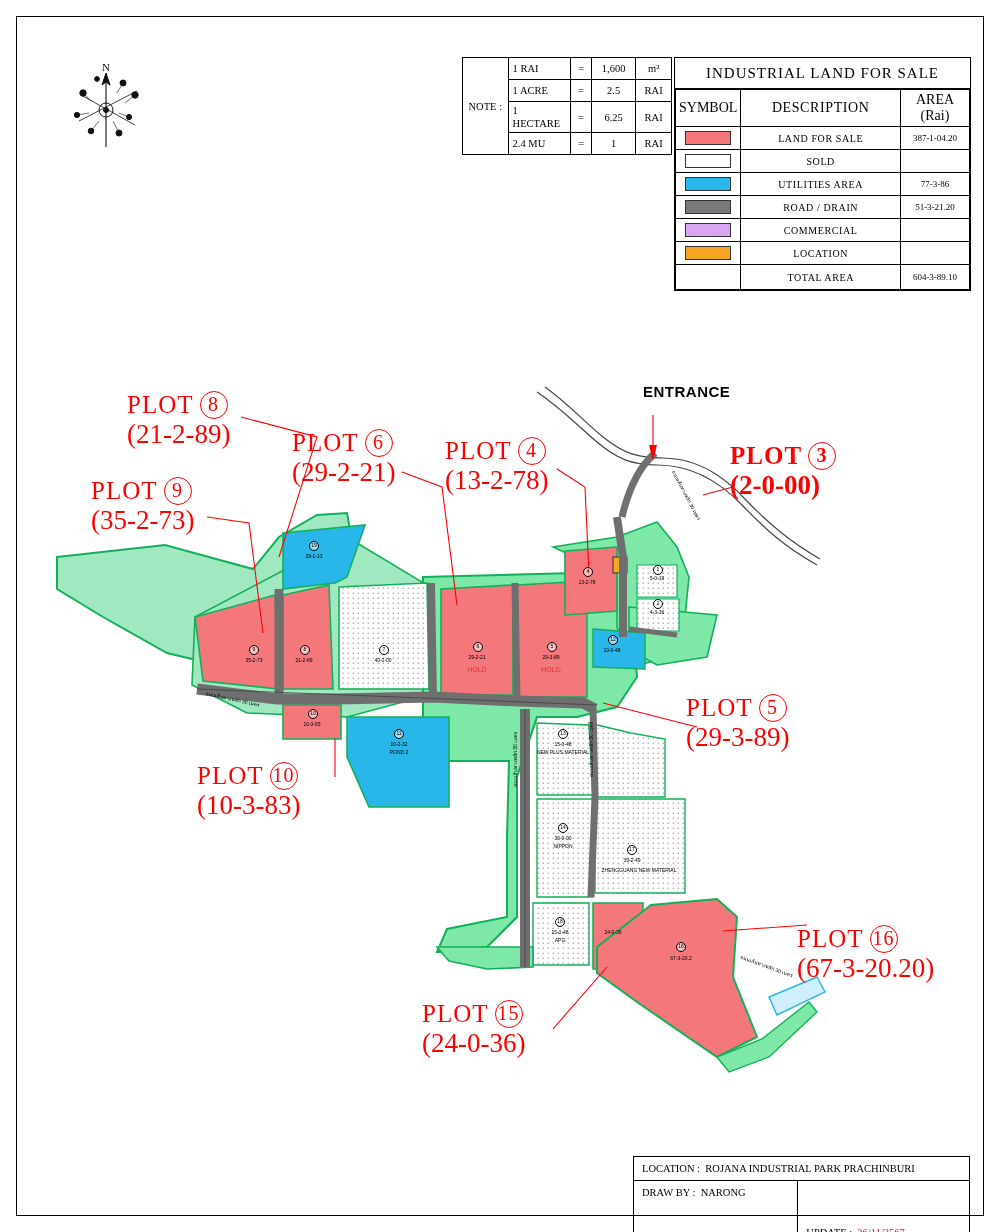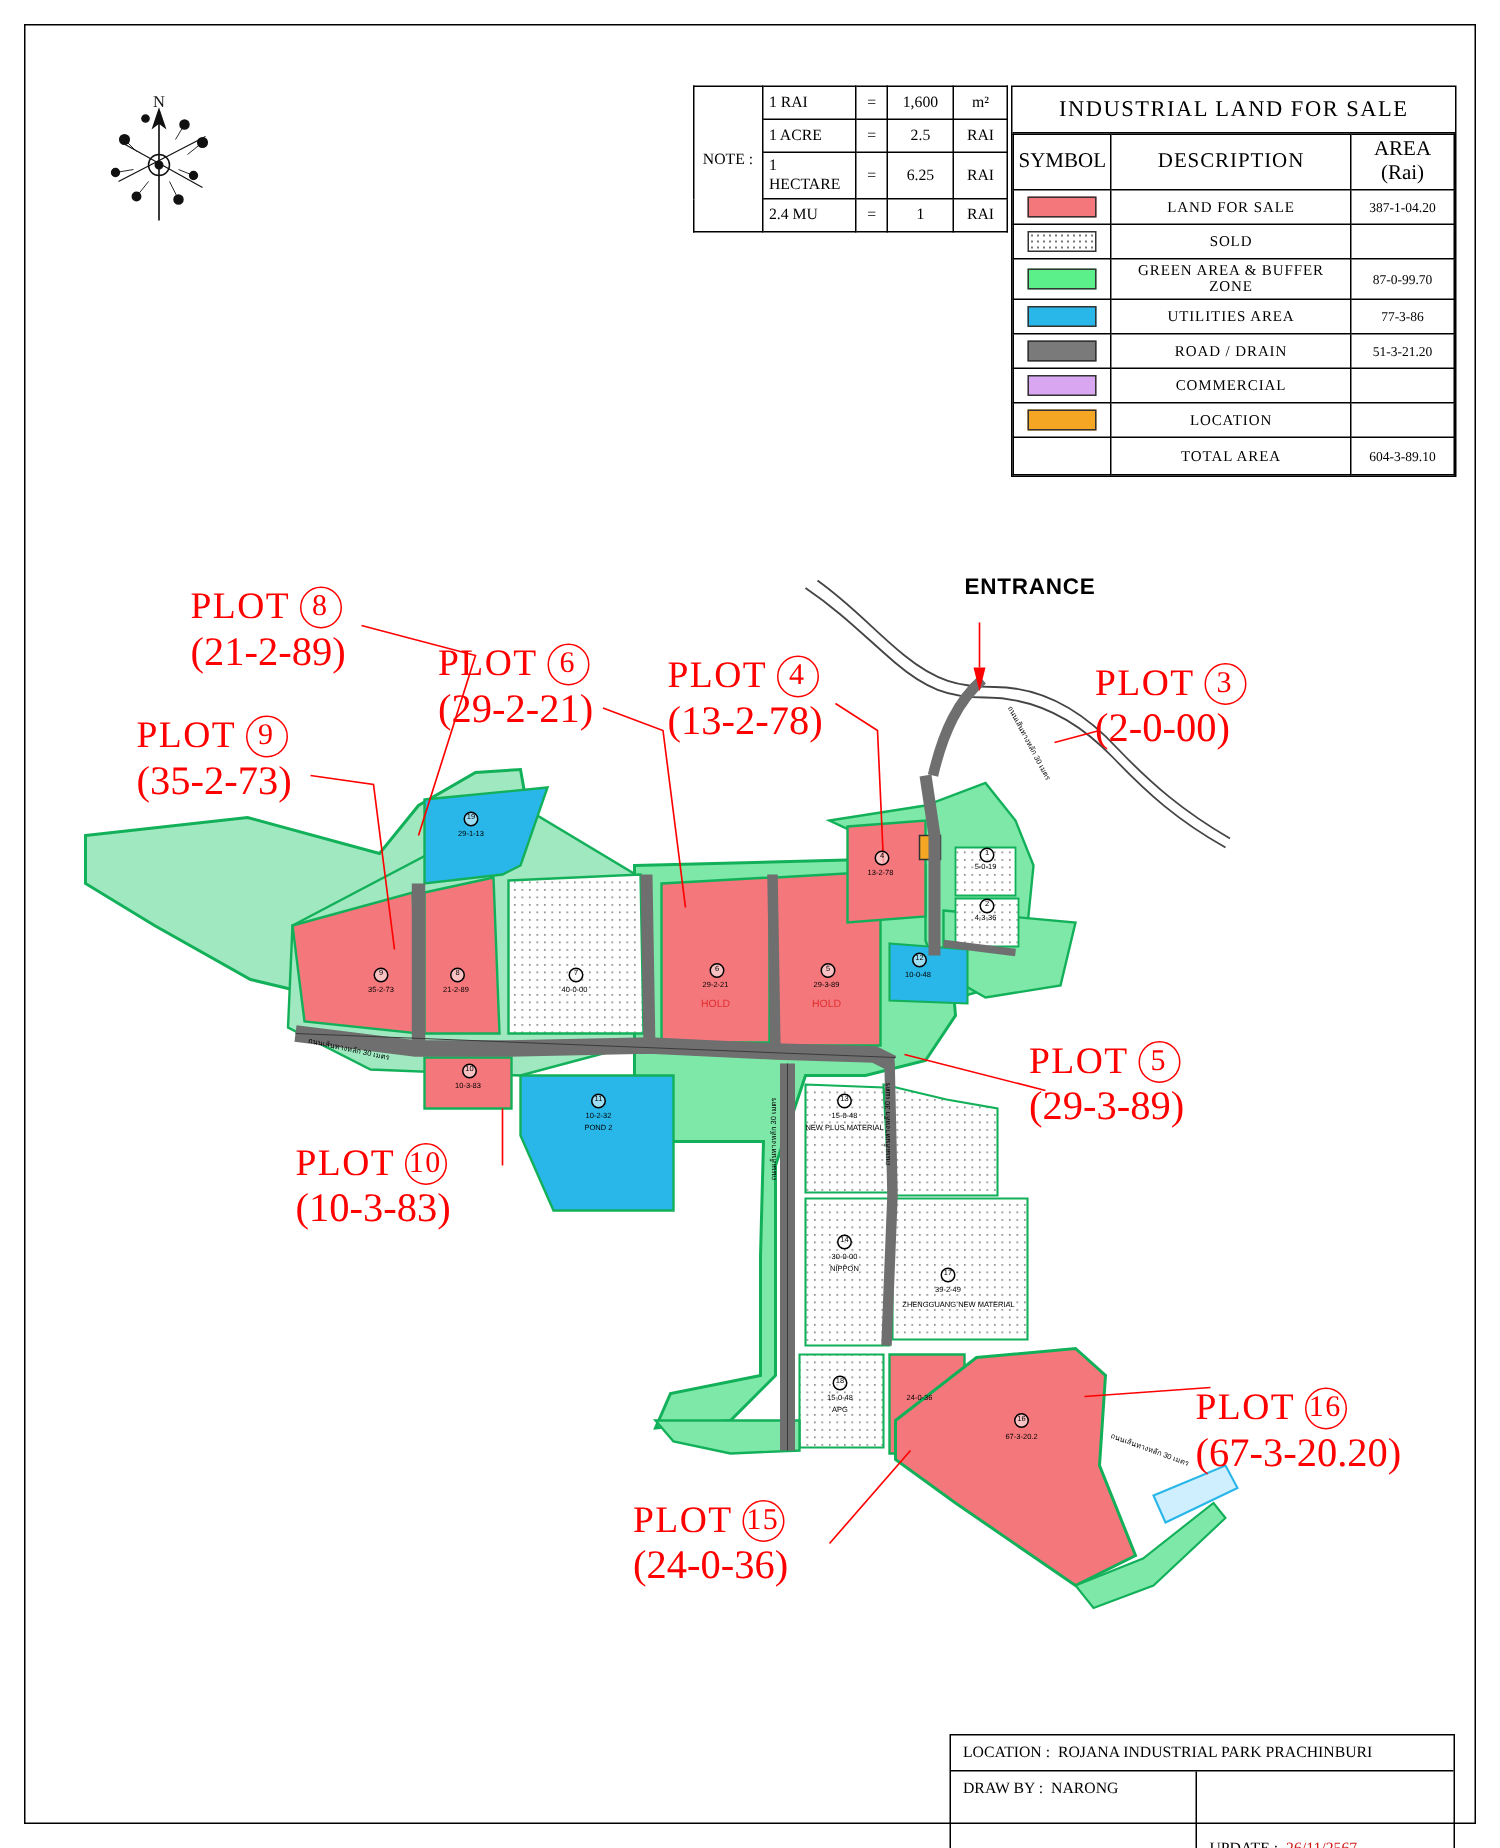--- a/index.html
+++ b/index.html
@@ -144,27 +144,20 @@
       </tr>
       <tr>
         <td class="col-sym">
               <span class="swatch sw-sold"></span>
             </td>
         <td class="col-desc">SOLD</td>
         <td class="col-area"></td>
       </tr>
       <tr>
         <td class="col-sym">
-              <span class="swatch" style="background:#5cf08a"></span>
-            </td>
-        <td class="col-desc">GREEN  AREA  &amp;  BUFFER  ZONE</td>
-        <td class="col-area">87-0-99.70</td>
-      </tr>
-      <tr>
-        <td class="col-sym">
               <span class="swatch" style="background:#29b6e8"></span>
             </td>
         <td class="col-desc">UTILITIES  AREA</td>
         <td class="col-area">77-3-86</td>
       </tr>
       <tr>
         <td class="col-sym">
               <span class="swatch" style="background:#7a7a7a"></span>
             </td>
         <td class="col-desc">ROAD / DRAIN</td>
@@ -368,21 +361,21 @@
   <div class="plot-label" style="left:275px;top:412px;">
     <div class="row1"><span>PLOT</span><span class="circ">6</span></div>
     <div class="row2">(29-2-21)</div>
   </div>
 
   <div class="plot-label" style="left:428px;top:420px;">
     <div class="row1"><span>PLOT</span><span class="circ">4</span></div>
     <div class="row2">(13-2-78)</div>
   </div>
 
-  <div class="plot-label" style="left:713px;top:425px;">
+  <div class="plot-label" style="left:713px;top:425px;font-weight:bold;">
     <div class="row1"><span>PLOT</span><span class="circ">3</span></div>
     <div class="row2">(2-0-00)</div>
   </div>
 
   <div class="plot-label" style="left:74px;top:460px;">
     <div class="row1"><span>PLOT</span><span class="circ">9</span></div>
     <div class="row2">(35-2-73)</div>
   </div>
 
   <div class="plot-label" style="left:669px;top:677px;">

